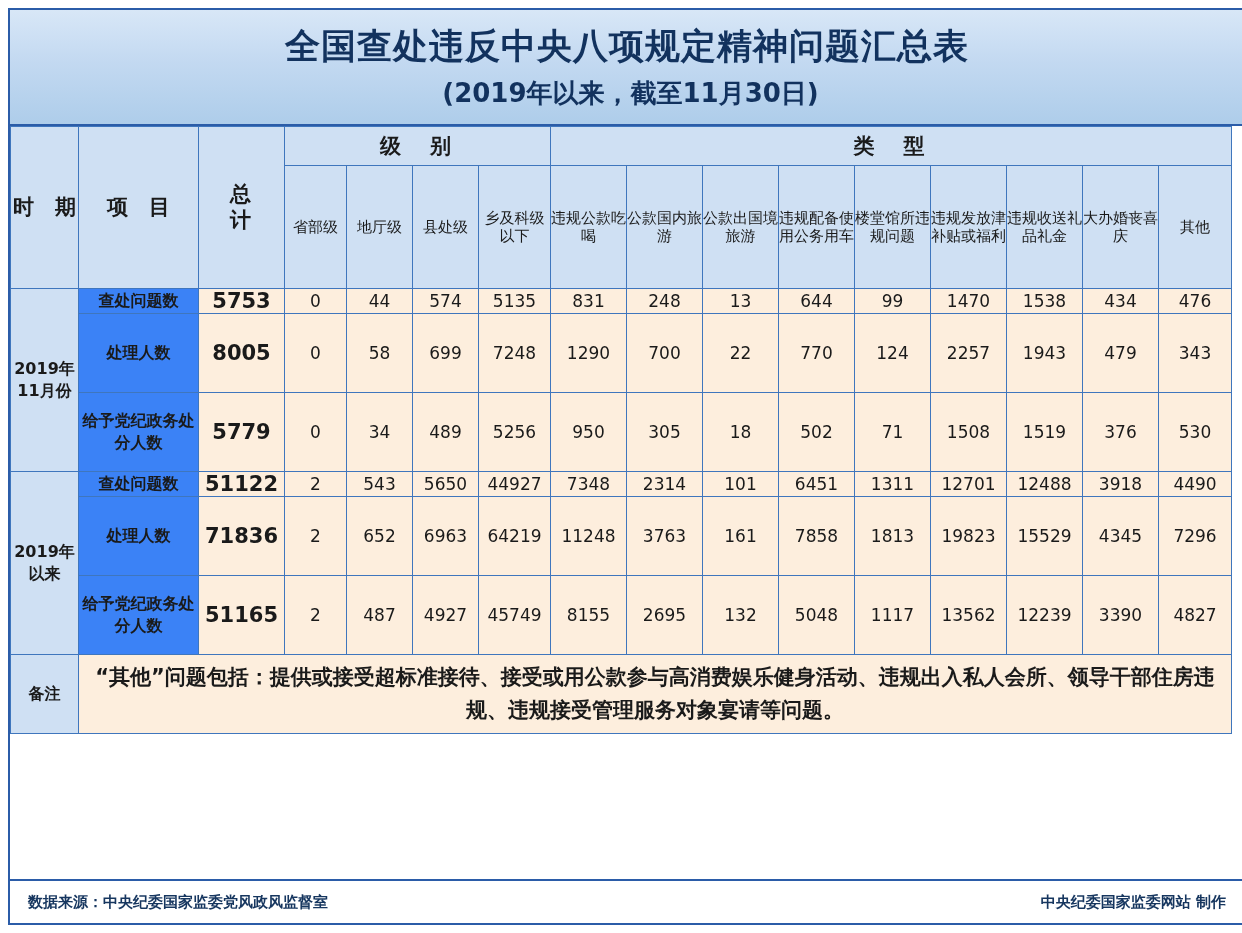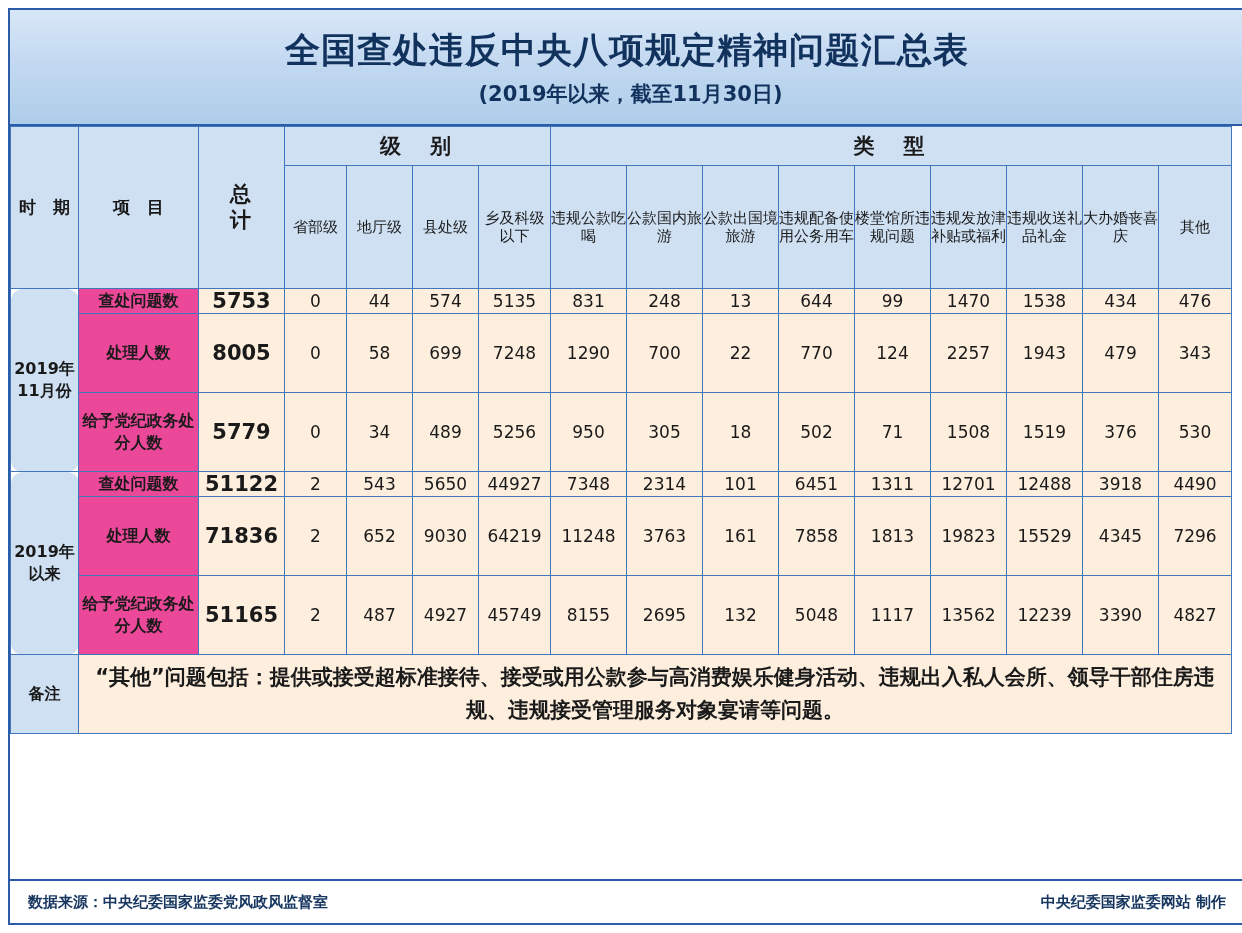--- a/index.html
+++ b/index.html
@@ -48,21 +48,21 @@
     font-family: "DejaVu Sans", "Liberation Sans", sans-serif;
     font-size: 35px;
     font-weight: bold;
     color: #12325e;
     letter-spacing: 1px;
     white-space: nowrap;
     margin-bottom: 6px;
   }
   .title-sub {
     font-family: "DejaVu Sans", "Liberation Sans", sans-serif;
-    font-size: 21px;
+    font-size: 26px;
     font-weight: bold;
     color: #12325e;
     white-space: nowrap;
     margin-left: 7px;
   }
   
   .table-wrap {
     flex: 1;
     padding: 0;
     background: #ffffff;
@@ -75,21 +75,21 @@
   table.main td, table.main th {
     border: 1px solid #3f76bd;
     text-align: center;
     vertical-align: middle;
     font-family: "DejaVu Sans", "Liberation Sans", sans-serif;
     color: #1a1a1a;
     padding: 0;
   }
   .hdr {
     background: #cfe0f3;
-    font-size: 17px;
+    font-size: 21px;
     font-weight: bold;
     color: #16365f;
     line-height: 1.15;
   }
   .hdr-big {
     background: #cfe0f3;
     font-size: 21px;
     font-weight: bold;
     color: #16365f;
     letter-spacing: 4px;
@@ -108,24 +108,23 @@
     color: #16365f;
     line-height: 1.2;
     letter-spacing: 2px;
   }
   .period-cell {
     background: #cfe0f3;
     font-size: 16px;
     font-weight: bold;
     color: #16365f;
     line-height: 1.35;
-    border-radius: 12px;
   }
   .item-cell {
-    background: #ec4899;
+    background: #3b82f6;
     font-size: 16px;
     font-weight: bold;
     color: #1a1a1a;
     line-height: 1.35;
   }
   .total-cell {
     background: #fdeedd;
     font-size: 21px;
     font-weight: bold;
     color: #111111;
@@ -298,21 +297,21 @@
             <td class="num-cell">12701</td>
             <td class="num-cell">12488</td>
             <td class="num-cell">3918</td>
             <td class="num-cell">4490</td>
           </tr>
           <tr>
             <td class="item-cell" style="height:78px">处理人数</td>
             <td class="total-cell">71836</td>
             <td class="num-cell">2</td>
             <td class="num-cell">652</td>
-            <td class="num-cell">9030</td>
+            <td class="num-cell">6963</td>
             <td class="num-cell">64219</td>
             <td class="num-cell">11248</td>
             <td class="num-cell">3763</td>
             <td class="num-cell">161</td>
             <td class="num-cell">7858</td>
             <td class="num-cell">1813</td>
             <td class="num-cell">19823</td>
             <td class="num-cell">15529</td>
             <td class="num-cell">4345</td>
             <td class="num-cell">7296</td>

